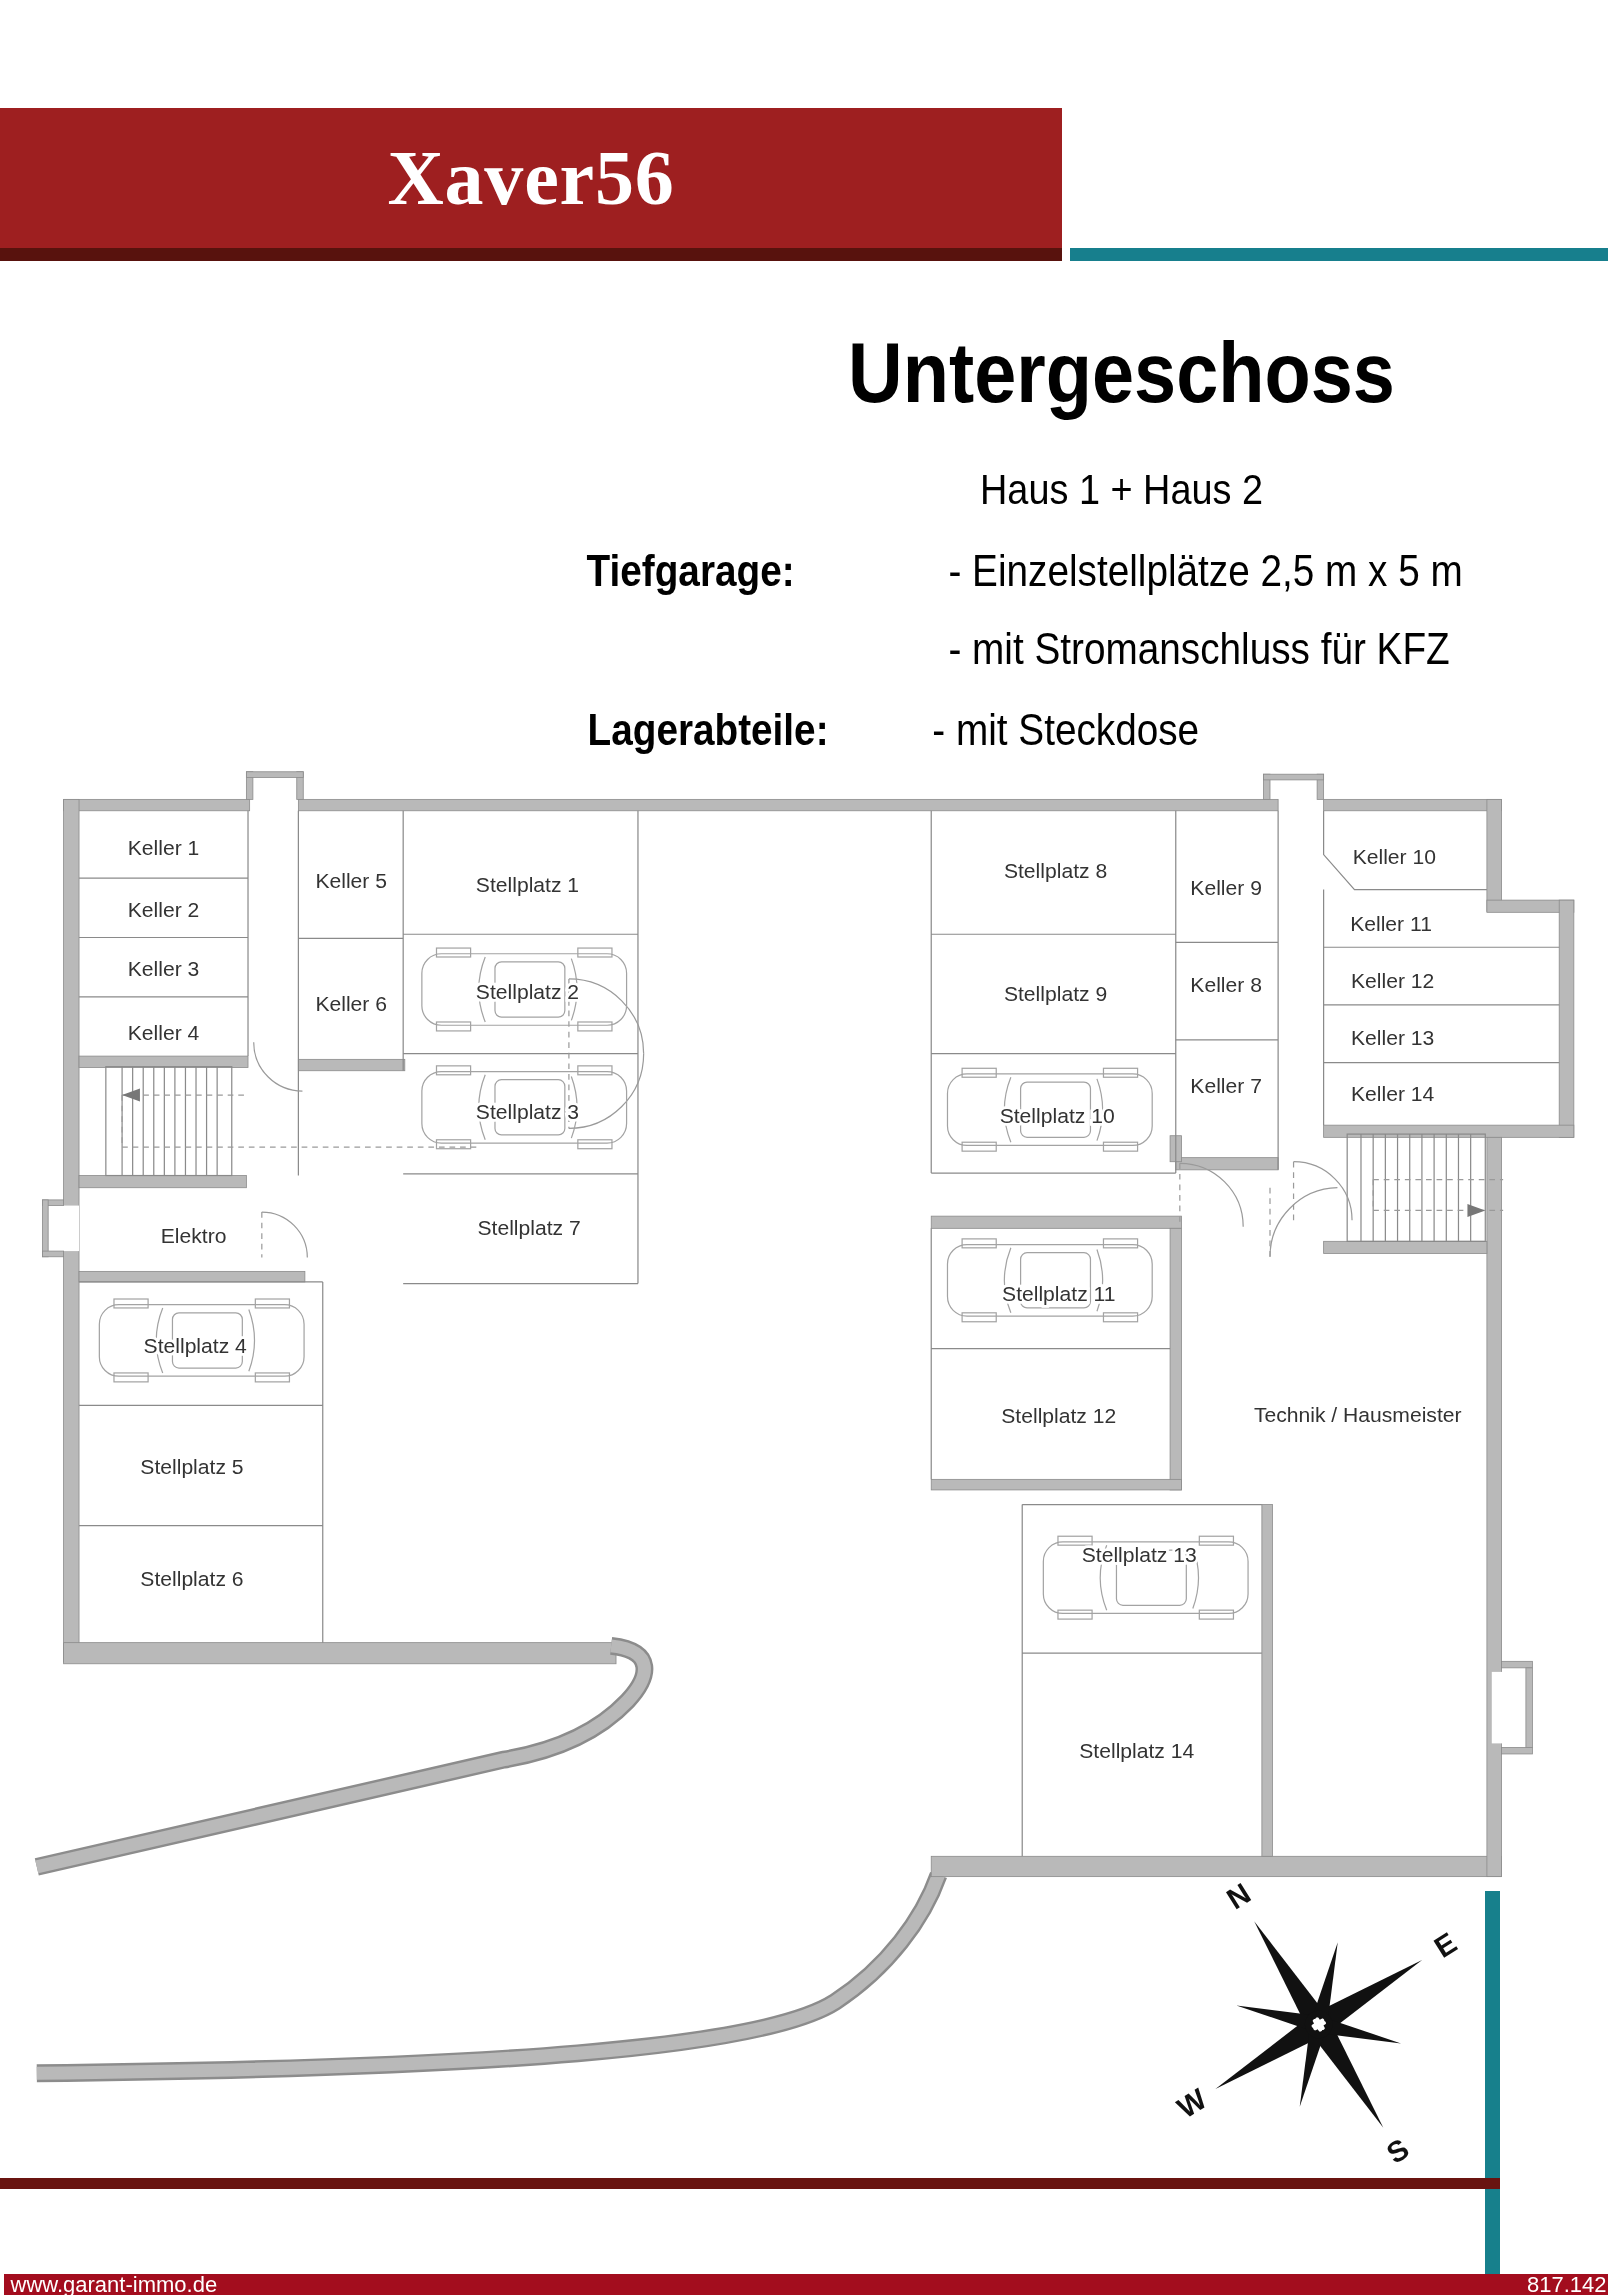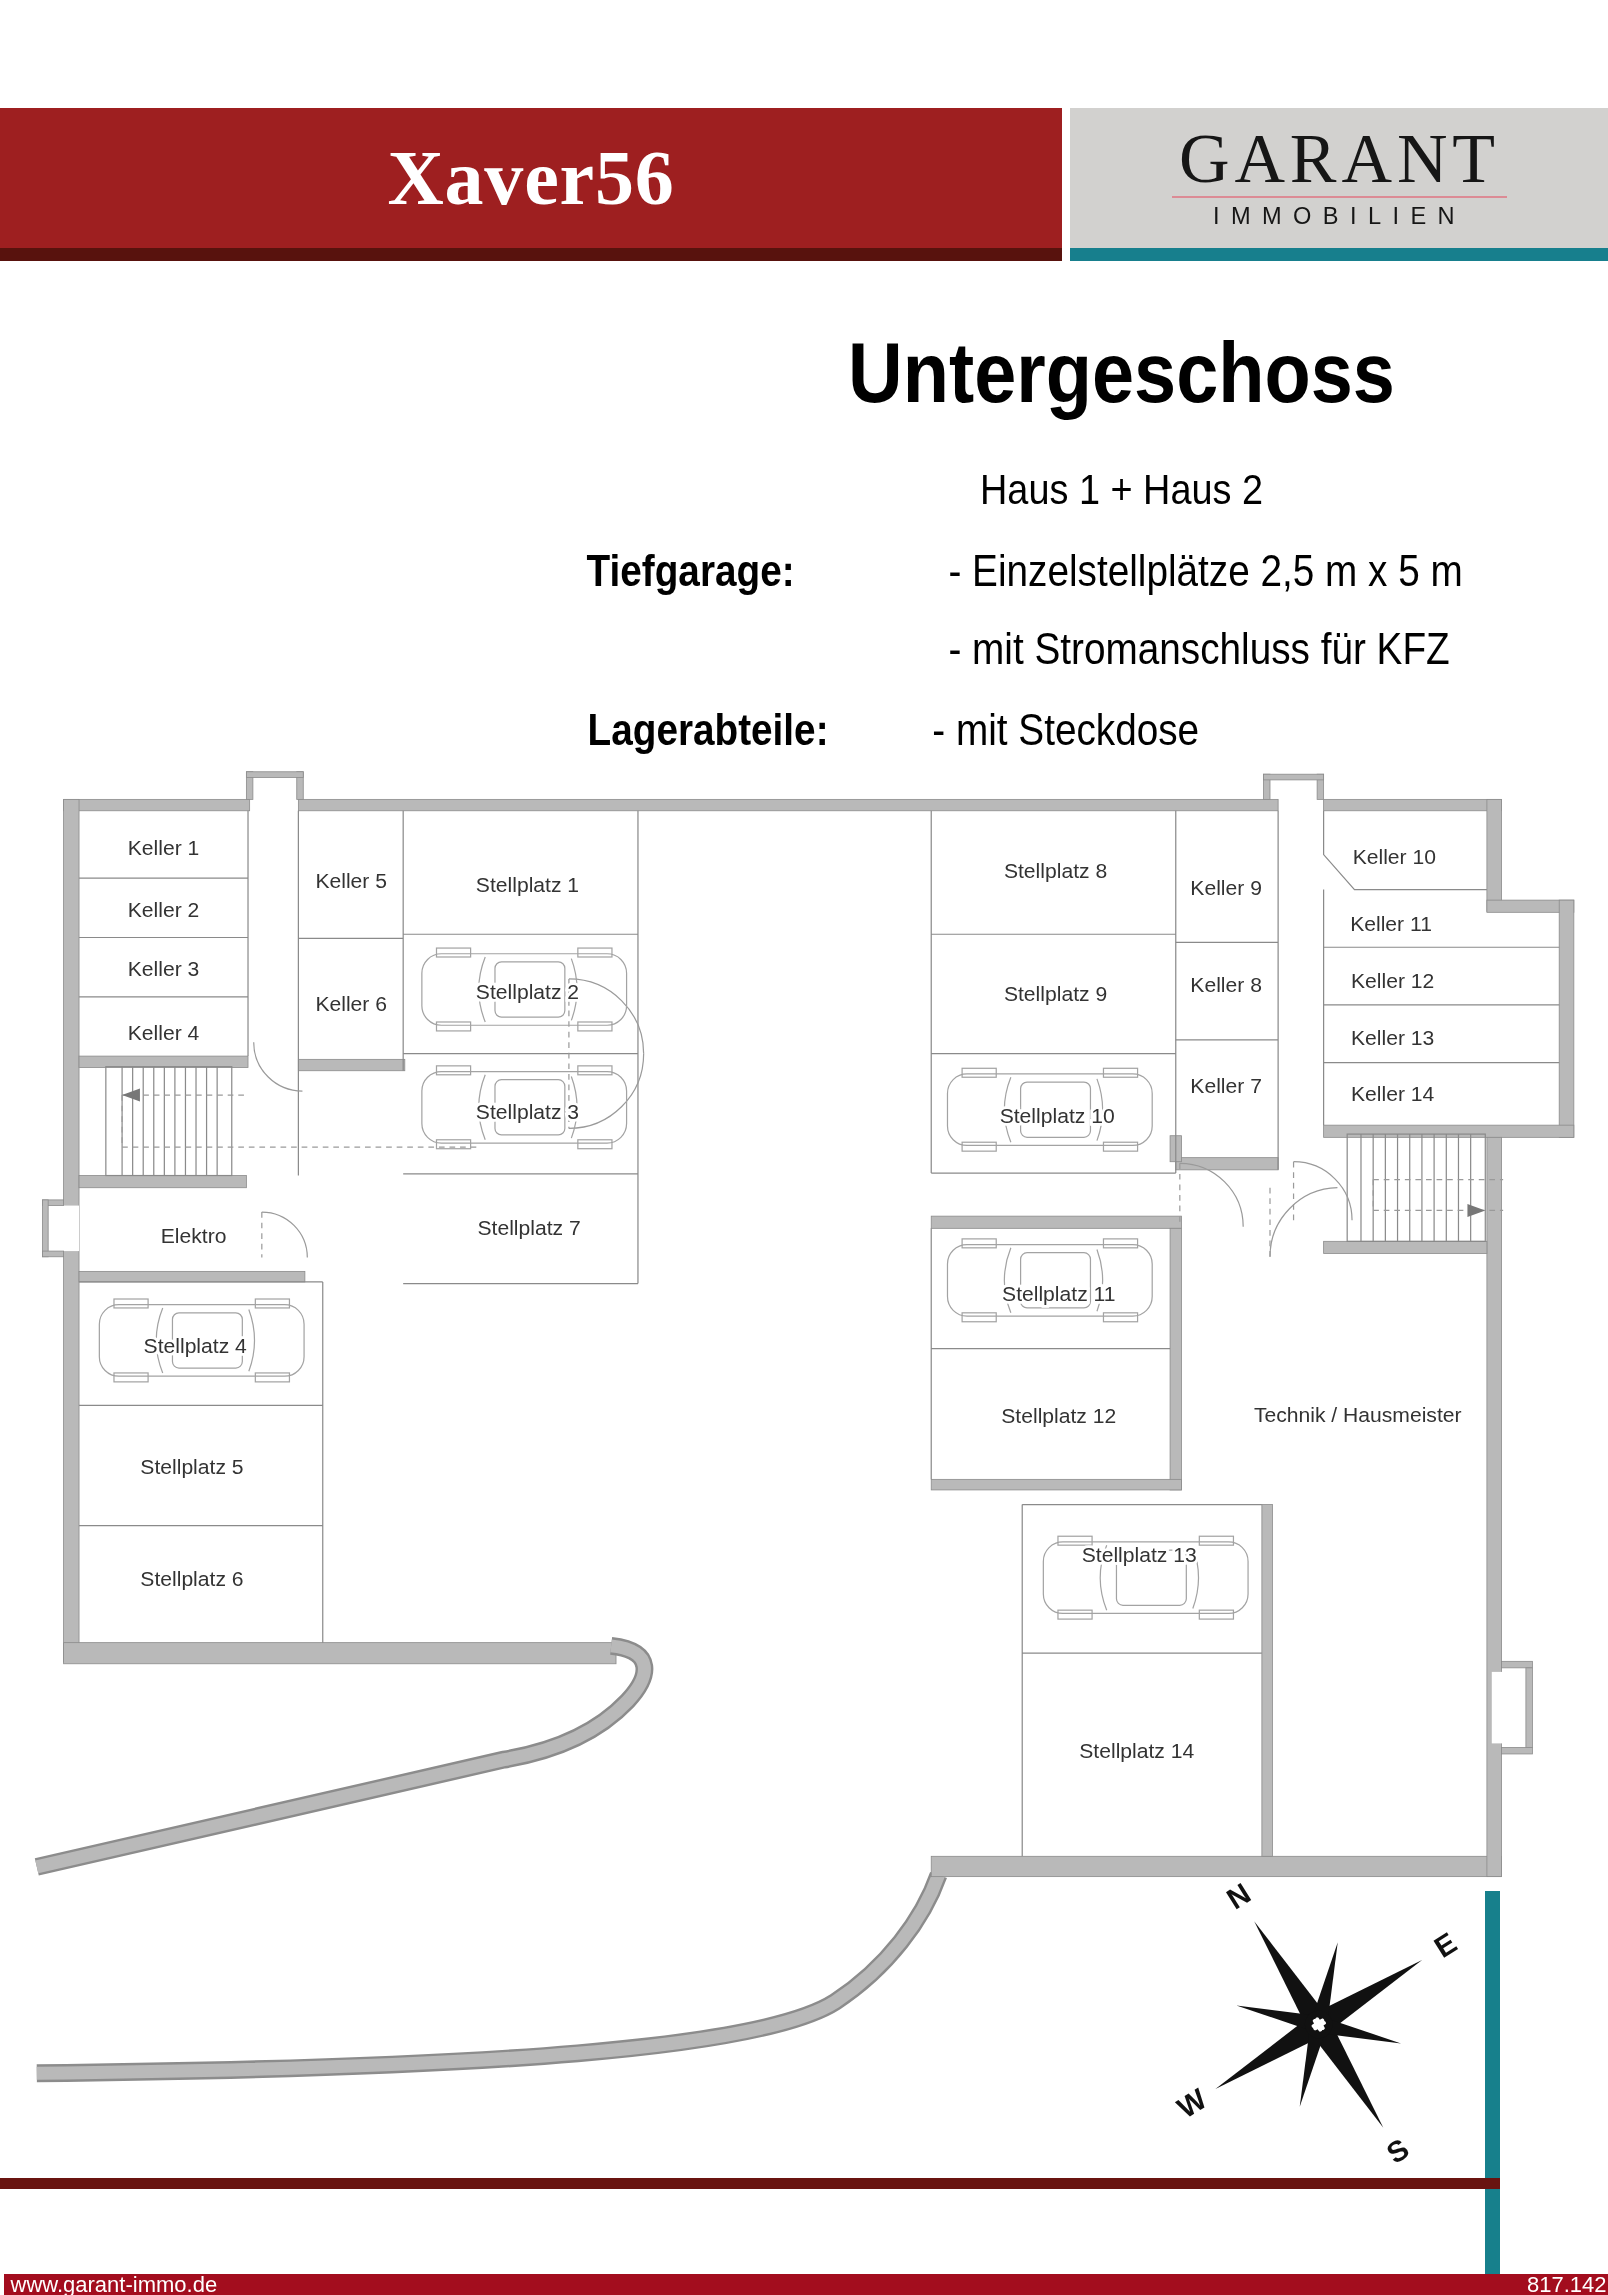--- a/index.html
+++ b/index.html
@@ -45,25 +45,20 @@
 </style>
 </head>
 <body>
 
 <div id="page">
 
   <div class="abs" id="banner">
     <span id="project-title">Xaver56</span>
   </div>
   <div class="abs" id="banner-strip"></div>
-  <div class="abs" id="logo-box">
-    <span id="brand-name">GARANT</span>
-    <span id="brand-underline"></span>
-    <span id="brand-sub">IMMOBILIEN</span>
-  </div>
   <div class="abs" id="logo-strip"></div>
 
   <div class="abs cond" id="main-title">Untergeschoss</div>
   <div class="abs cond" id="sub-title">Haus 1 + Haus 2</div>
   <div class="abs cond spec-label" style="left:569px;top:546px;width:293px;">Tiefgarage:</div>
   <div class="abs cond spec-item" style="left:908px;top:546px;width:674px;">- Einzelstellplätze 2,5 m x 5 m</div>
   <div class="abs cond spec-item" style="left:908px;top:624px;width:674px;">- mit Stromanschluss für KFZ</div>
   <div class="abs cond spec-label" style="left:569px;top:705px;width:309px;">Lagerabteile:</div>
   <div class="abs cond spec-item" style="left:903px;top:705px;width:488px;">- mit Steckdose</div>
 

